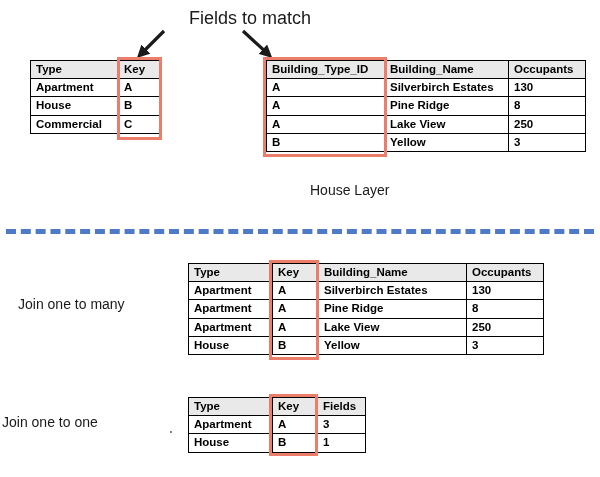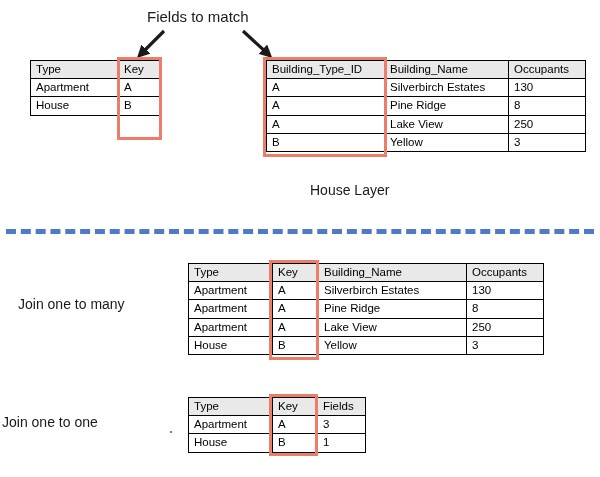--- a/index.html
+++ b/index.html
@@ -26,21 +26,21 @@
     border-collapse: collapse;
     table-layout: fixed;
     background: #ffffff;
     font-size: 11.5px;
     line-height: 1.15;
   }
   .dtable th, .dtable td {
     border: 1px solid #000000;
     padding: 2px 5px;
     text-align: left;
-    font-weight: normal;
+    font-weight: bold;
     white-space: nowrap;
     height: 17px;
     box-sizing: border-box;
     vertical-align: middle;
   }
   .dtable thead th {
     background: #E9E9E9;
   }
   
   .keybox {
@@ -51,21 +51,22 @@
     background: transparent;
   }
   
   .label {
     position: absolute;
     font-size: 14px;
     color: #1a1a1a;
     white-space: nowrap;
   }
   .label.big {
-    font-size: 15px;
+    font-size: 18px;
+    margin-left: 42px;
   }
   
   .divider {
     position: absolute;
     left: 6px;
     top: 229px;
     width: 588px;
     height: 0;
     border-top: 5px dashed #4E7AC7;
   }
@@ -120,20 +121,24 @@
     </thead>
     <tbody>
       <tr>
         <td>Apartment</td>
         <td>A</td>
       </tr>
       <tr>
         <td>House</td>
         <td>B</td>
       </tr>
+      <tr>
+        <td>Commercial</td>
+        <td>C</td>
+      </tr>
     </tbody>
   </table>
   <div class="keybox" style="left:117px; top:57px; width:45px; height:83px;"></div>
 
 
   <table class="dtable" id="tbl-join" style="left:266px; top:60px; width:319px;padding-left:31px;">
     <colgroup>
         <col style="width:118px">
         <col style="width:124px">
         <col style="width:77px">

